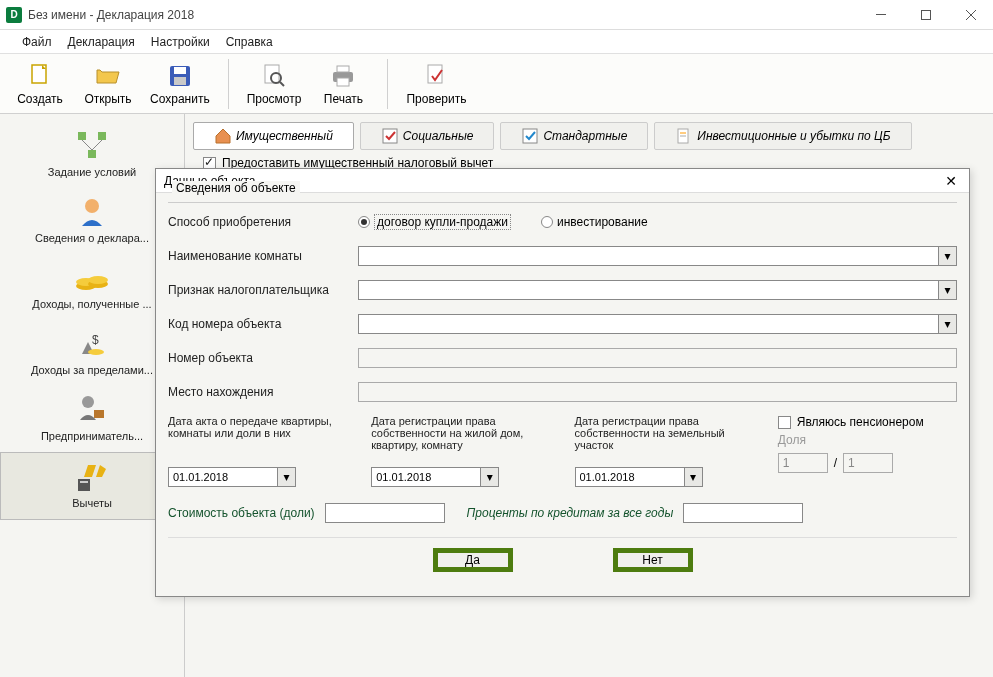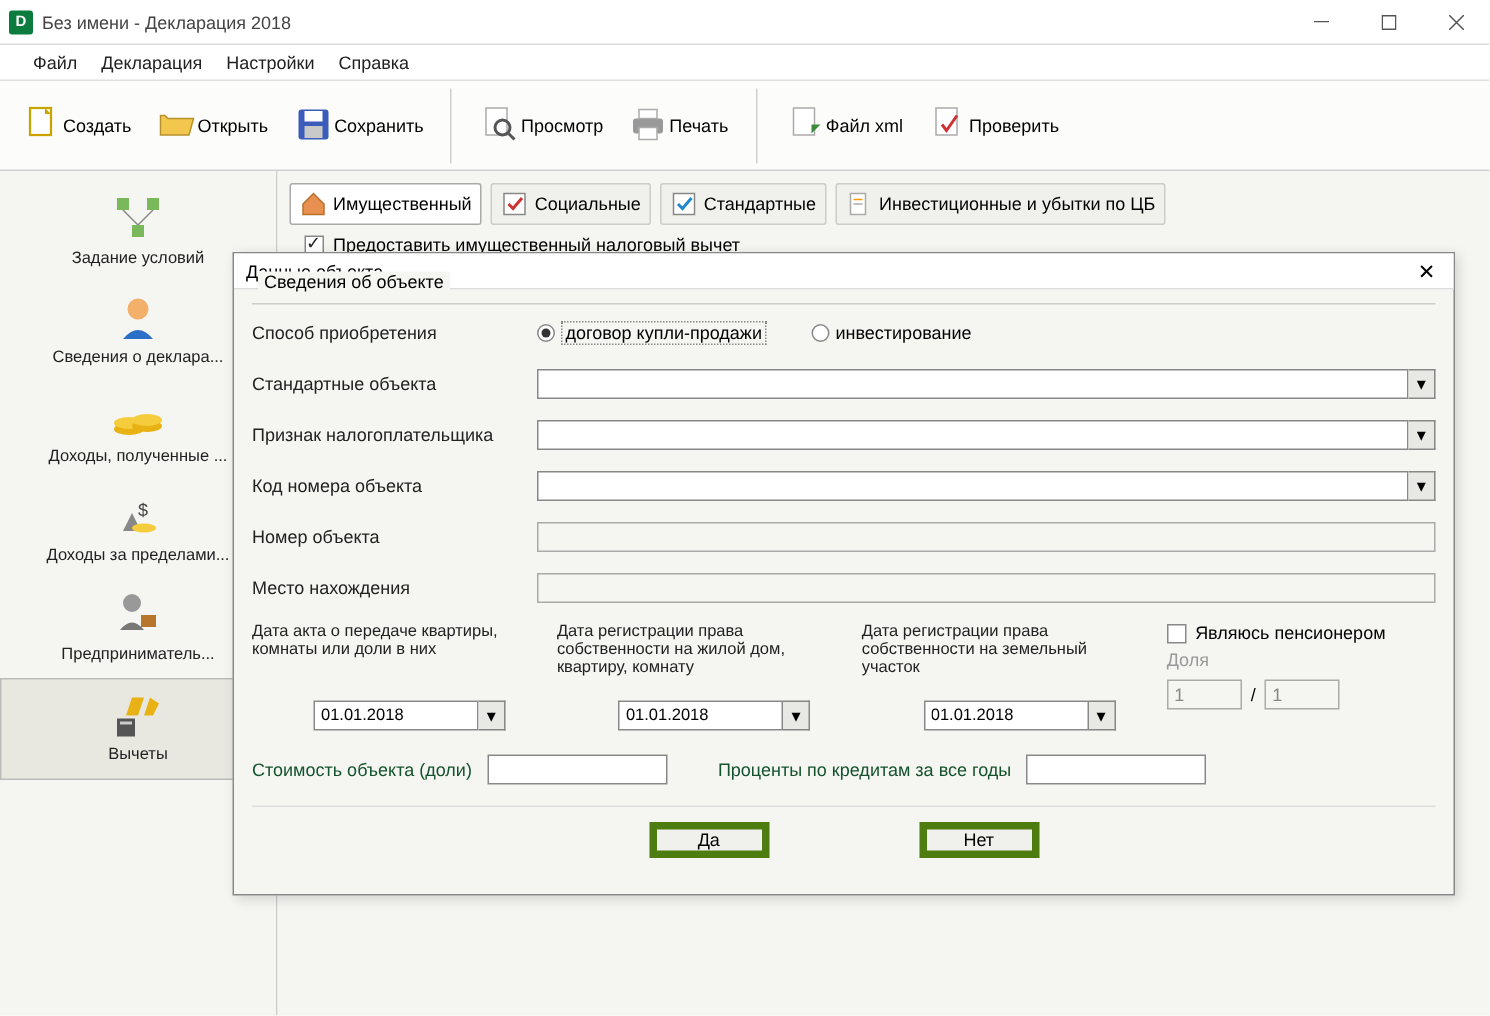--- a/index.html
+++ b/index.html
@@ -8,34 +8,34 @@
 .titlebar { height: 30px; background: #fff; border-bottom: 1px solid #ddd; display: flex; align-items: center; padding-left: 6px; }
 .titlebar-icon { width: 16px; height: 16px; background: #0b7c3e; border-radius: 2px; display: flex; align-items: center; justify-content: center; color: #fff; font-size: 10px; font-weight: bold; margin-right: 6px; }
 .titlebar-text { flex: 1; color: #444; }
 .win-controls { display: flex; }
 .win-btn { width: 45px; height: 30px; display: flex; align-items: center; justify-content: center; color: #555; cursor: pointer; }
 
 .menubar { height: 24px; background: #fff; display: flex; align-items: center; padding: 0 22px; gap: 16px; border-bottom: 1px solid #e0e0e0; }
 .menu-item { color: #222; cursor: pointer; }
 
 .toolbar { height: 60px; background: #fcfcfa; border-bottom: 1px solid #d0d0d0; display: flex; align-items: center; padding: 0 10px; gap: 8px; }
-.tool-btn { display: flex; align-items: center; min-width: 60px; cursor: pointer; padding: 4px; text-align: center; }
+.tool-btn { display: flex; flex-direction: column; align-items: center; min-width: 60px; cursor: pointer; padding: 4px; text-align: center; }
 .tool-icon { width: 28px; height: 28px; margin-bottom: 2px; }
 .tool-sep { width: 1px; height: 50px; background: #d0d0d0; margin: 0 6px; }
 
 .content-area { display: flex; height: calc(100% - 114px); background: #f5f5f2; }
 .left-nav { width: 185px; background: #f5f5f2; border-right: 1px solid #ccc; padding-top: 8px; }
 .nav-item { display: flex; flex-direction: column; align-items: center; padding: 6px 4px 10px; cursor: pointer; }
 .nav-item.active { background: #e8e8e0; border: 1px solid #bbb; }
 .nav-icon { width: 36px; height: 36px; margin-bottom: 2px; }
 .nav-label { text-align: center; color: #222; font-size: 11px; }
 
 .right-area { flex: 1; background: #f5f5f2; padding: 8px; position: relative; }
 .tab-row { display: flex; gap: 6px; margin-bottom: 6px; }
-.tab-btn { display: flex; align-items: center; gap: 4px; padding: 4px 6px; background: #f0f0ed; border: 1px solid #ccc; border-radius: 2px; cursor: pointer; font-size: 12px; }
+.tab-btn { display: flex; align-items: center; gap: 4px; padding: 4px 20px; background: #f0f0ed; border: 1px solid #ccc; border-radius: 2px; cursor: pointer; font-size: 12px; font-style: italic; }
 .tab-btn.active { background: #fff; border: 1px solid #aaa; box-shadow: inset 0 0 0 1px #fff; }
 .tab-icon { width: 18px; height: 18px; }
 
 .checkbox-row { display: flex; align-items: center; gap: 6px; margin-left: 10px; }
 .chk { width: 13px; height: 13px; border: 1px solid #888; background: #fff; position: relative; }
 .chk.checked::after { content: "✓"; position: absolute; top: -3px; left: 0; font-size: 12px; color: #222; }
 
 .modal-backdrop { position: absolute; left: 155px; top: 168px; width: 815px; background: #f5f5f2; border: 1px solid #888; box-shadow: 2px 2px 8px rgba(0,0,0,0.15); }
 .modal-title { height: 24px; display: flex; align-items: center; padding: 0 8px; border-bottom: 1px solid #ddd; background: #fff; }
 .modal-title-text { flex: 1; }
@@ -54,21 +54,21 @@
 .radio-group { display: flex; gap: 30px; }
 .radio { display: flex; align-items: center; gap: 4px; cursor: pointer; }
 .radio-dot { width: 12px; height: 12px; border: 1px solid #888; border-radius: 50%; background: #fff; position: relative; }
 .radio-dot.checked::after { content: ""; position: absolute; width: 6px; height: 6px; background: #333; border-radius: 50%; top: 2px; left: 2px; }
 .radio-label.dotted { border: 1px dotted #888; padding: 0 2px; }
 
 .date-cols { display: flex; gap: 24px; }
 .date-col { flex: 1; }
 .date-col-label { font-size: 11px; color: #222; min-height: 48px; display: block; margin-bottom: 4px; }
 .date-input-wrap { display: flex; }
-.date-input { width: 110px; height: 20px; border: 1px solid #888; background: #fff; padding: 0 4px; font-size: 11px; margin-left: 41px; }
+.date-input { width: 110px; height: 20px; border: 1px solid #888; background: #fff; padding: 0 4px; font-size: 11px; }
 .small-input { width: 50px; height: 20px; border: 1px solid #aaa; background: #f5f5f2; color: #888; padding: 0 4px; }
 .fraction { display: flex; align-items: center; gap: 6px; }
 
 .bottom-row { display: flex; align-items: center; gap: 10px; margin-top: 16px; }
 .bottom-label { color: #14532d; }
 .bottom-input { width: 120px; height: 20px; border: 1px solid #888; background: #fff; }
 
 .dlg-buttons { display: flex; justify-content: center; gap: 100px; margin-top: 14px; padding-top: 10px; border-top: 1px solid #ddd; }
 .dlg-btn { width: 80px; height: 24px; border: 5px solid #4d7c0f; background: #f0f0ed; cursor: pointer; }
 
@@ -142,27 +142,20 @@
         <rect x="4" y="10" width="20" height="10" fill="#999" rx="2"></rect>
         <rect x="8" y="4" width="12" height="6" fill="#fff" stroke="#aaa"></rect>
         <rect x="8" y="16" width="12" height="8" fill="#fff" stroke="#aaa"></rect>
       </svg>
     <span>Печать</span>
   </div>
   <div class="tool-sep"></div>
   <div class="tool-btn">
     <svg class="tool-icon" viewBox="0 0 28 28">
         <rect x="6" y="3" width="14" height="18" fill="#fff" stroke="#aaa"></rect>
-        <path d="M18 20 L24 14 L18 14 Z" fill="#3a8b3a"></path>
-      </svg>
-    <span>Файл xml</span>
-  </div>
-  <div class="tool-btn">
-    <svg class="tool-icon" viewBox="0 0 28 28">
-        <rect x="6" y="3" width="14" height="18" fill="#fff" stroke="#aaa"></rect>
         <path d="M10 14 L13 18 L20 8" fill="none" stroke="#c33" stroke-width="2"></path>
       </svg>
     <span>Проверить</span>
   </div>
 </div>
 
 <div class="content-area">
   <div class="left-nav">
     <div class="nav-item">
       <svg class="nav-icon" viewBox="0 0 36 36">
@@ -272,21 +265,21 @@
             <span class="radio-label dotted">договор купли-продажи</span>
           </div>
           <div class="radio">
             <div class="radio-dot"></div>
             <span>инвестирование</span>
           </div>
         </div>
       </div>
 
       <div class="form-row">
-        <span class="form-label">Стандартные объекта</span>
+        <span class="form-label">Наименование комнаты</span>
         <input class="form-input" style="">
         <div class="dropdown-arrow">▾</div>
       </div>
 
       <div class="form-row">
         <span class="form-label">Признак налогоплательщика</span>
         <input class="form-input" style="">
         <div class="dropdown-arrow">▾</div>
       </div>
 
@@ -338,21 +331,21 @@
             <input class="small-input" value="1" style="">
             <span>/</span>
             <input class="small-input" value="1" style="">
           </div>
         </div>
       </div>
 
       <div class="bottom-row">
         <span class="bottom-label">Стоимость объекта (доли)</span>
         <input class="bottom-input" style="">
-        <span class="bottom-label" style="margin-left:24px;">Проценты по кредитам за все годы</span>
+        <span class="bottom-label" style="margin-left:12px;font-style:italic;">Проценты по кредитам за все годы</span>
         <input class="bottom-input" style="">
       </div>
 
     </div>
 
     <div class="dlg-buttons">
       <button class="dlg-btn">Да</button>
       <button class="dlg-btn">Нет</button>
     </div>
   </div>

